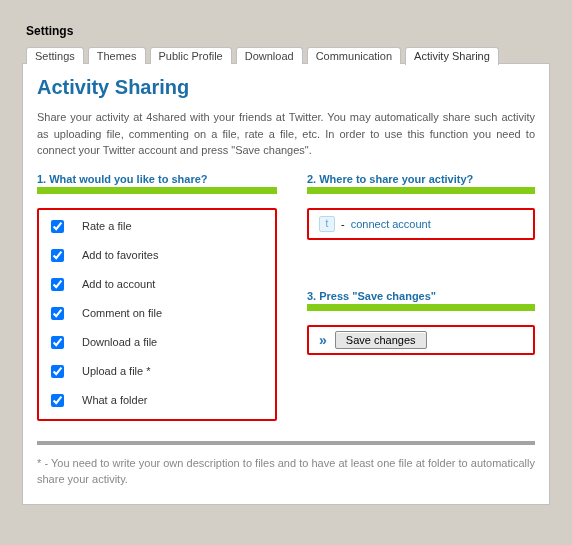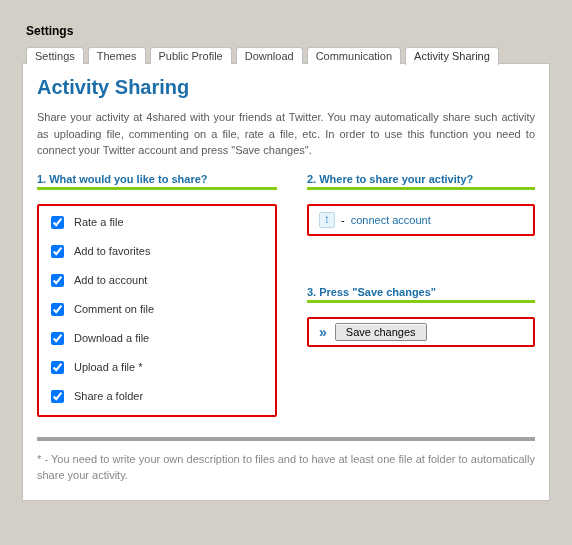--- a/index.html
+++ b/index.html
@@ -8,23 +8,23 @@
 .page-title{font-weight:bold;font-size:12px;color:#000;margin:2px 0 8px 4px}
 .tabs{display:flex;align-items:end;gap:4px;margin-left:4px;position:relative;z-index:2}
 .tab{font-size:11px;color:#444;background:#fff;border:1px solid #c0c0c0;border-bottom:none;border-radius:3px 3px 0 0;padding:2px 8px;cursor:pointer}
 .tab.active{font-weight:normal;color:#333;padding-bottom:3px;position:relative;top:1px}
 .panel{background:#fff;border:1px solid #c0c0c0;margin-top:-1px;padding:10px 14px 16px;position:relative;z-index:1}
 h2{color:#1c6ea8;font-size:20px;font-weight:bold;margin:2px 0 10px}
 .desc{color:#5a5a5a;font-size:11px;line-height:1.5;text-align:justify;margin-bottom:14px}
 .cols{display:flex;gap:30px}
 .left{flex:0 0 240px}
 .right{flex:1}
-.sect-h{color:#1c6ea8;font-weight:bold;font-size:11px;border-bottom:3px solid #84cc16;padding-bottom:2px;margin-bottom:14px}
+.sect-h{color:#1c6ea8;font-weight:bold;font-size:11px;border-bottom:7px solid #84cc16;padding-bottom:2px;margin-bottom:14px}
 .red-box{border:2px solid #e00000;border-radius:2px;padding:10px 12px}
-.chk-row{display:flex;align-items:center;gap:10px;margin-bottom:16px;font-size:11px;color:#333}
+.chk-row{display:flex;align-items:center;gap:18px;margin-bottom:16px;font-size:11px;color:#333}
 .chk-row:last-child{margin-bottom:2px}
 .chk-row input{width:13px;height:13px}
 .connect-box{border:2px solid #e00000;border-radius:2px;padding:6px 10px;display:flex;align-items:center;gap:6px;font-size:11px}
 .tw-icon{width:16px;height:16px;background:#e8f4fb;border:1px solid #b8d8ee;border-radius:2px;display:flex;align-items:center;justify-content:center;color:#5aa5d6;font-size:10px}
 .connect-link{color:#1c6ea8;cursor:pointer}
 .save-box{border:2px solid #e00000;border-radius:2px;padding:4px 10px;display:flex;align-items:center;gap:8px}
 .arrows{color:#2a76b6;font-size:14px;font-weight:bold}
 .btn{font-family:Liberation Sans, sans-serif;font-size:11px;padding:2px 10px;background:#e6e6e6;border:1px solid #888;border-radius:2px;cursor:pointer;box-shadow:inset 0 1px 0 #fff}
 .footnote{color:#888;font-size:11px;line-height:1.5;text-align:justify;border-top:4px solid #a3a3a3;margin-top:20px;padding-top:10px}
 .spacer{height:50px}
@@ -71,21 +71,21 @@
           <label class="chk-row">
             <input type="checkbox" checked="" style="">
             <span>Download a file</span>
           </label>
           <label class="chk-row">
             <input type="checkbox" checked="" style="">
             <span>Upload a file *</span>
           </label>
           <label class="chk-row">
             <input type="checkbox" checked="" style="">
-            <span>Share a folder</span>
+            <span>What a folder</span>
           </label>
         </div>
       </div>
 
       <div class="right">
         <div class="sect-h">2. Where to share your activity?</div>
         <div class="connect-box">
           <span class="tw-icon">t</span>
           <span>-</span>
           <a class="connect-link">connect account</a>

